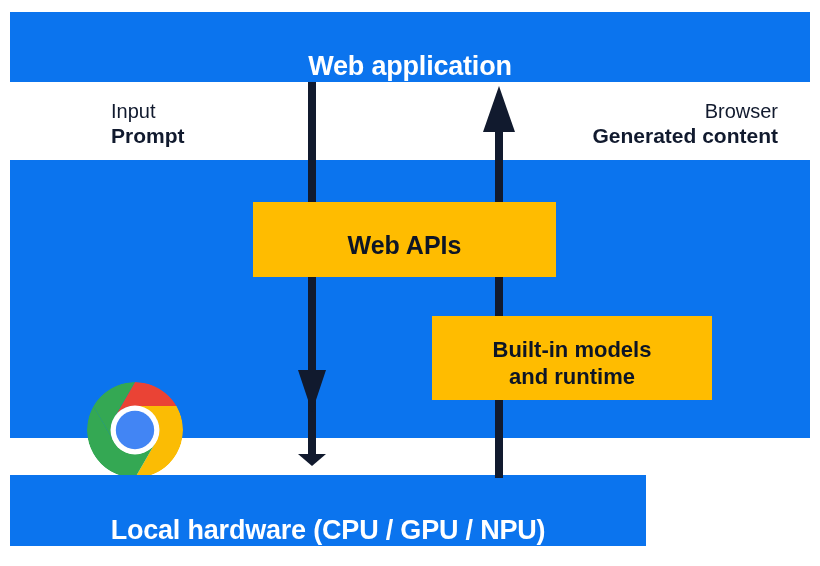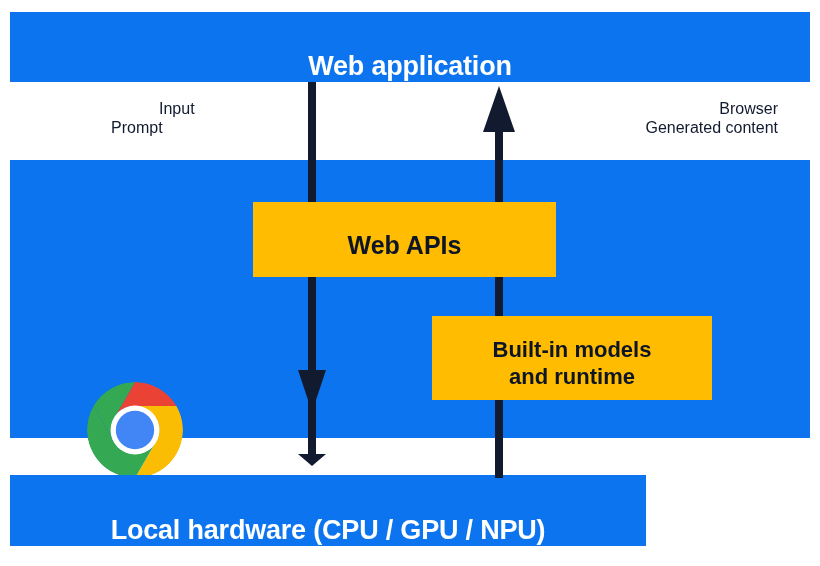--- a/index.html
+++ b/index.html
@@ -54,28 +54,27 @@
     white-space: nowrap;
   }
 
   
   .annotation {
     position: absolute;
     color: #111a2e;
     line-height: 1.18;
   }
   .annotation .kicker {
-    font-size: 16px;
+    font-size: 20px;
     font-weight: normal;
     display: block;
-    margin-left: 48px;
   }
   .annotation .value {
-    font-size: 16px;
-    font-weight: normal;
+    font-size: 21px;
+    font-weight: bold;
     display: block;
   }
   #annotation-input {
     left: 111px;
     top: 100px;
     text-align: left;
   }
   #annotation-output {
     right: 42px;
     top: 100px;

